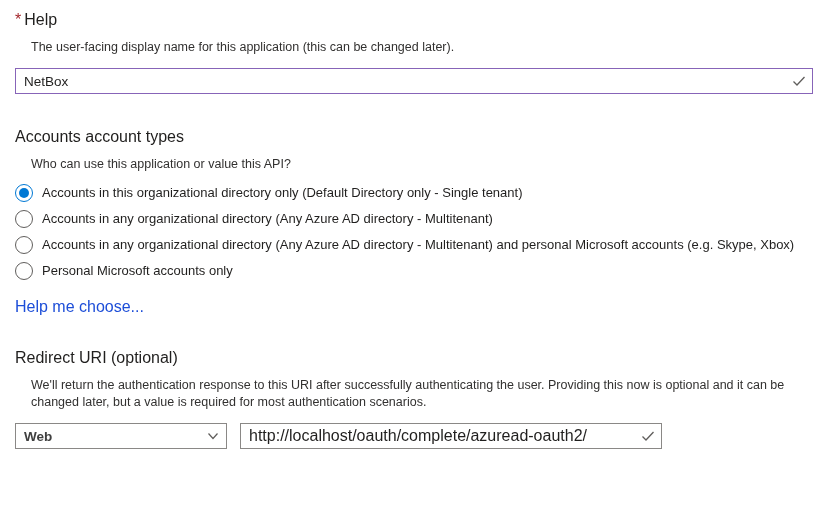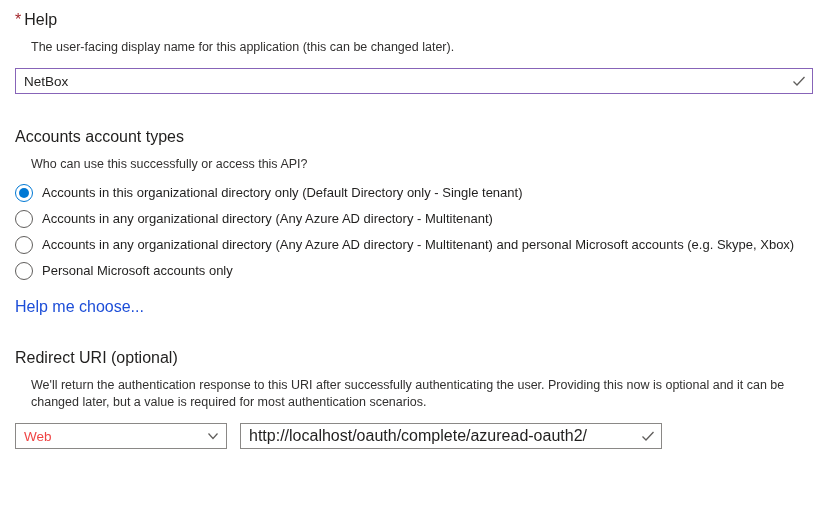--- a/index.html
+++ b/index.html
@@ -151,23 +151,24 @@
     display: flex;
     align-items: center;
     box-sizing: border-box;
     background: #ffffff;
     cursor: pointer;
   }
   .dropdown .dd-value {
     flex: 1 1 auto;
     padding: 0 8px;
     font-size: 13.5px;
-    color: #ef4444;
+    color: #404040;
     white-space: nowrap;
     overflow: hidden;
+    font-weight: bold;
   }
   .dropdown .chev {
     width: 26px;
     display: flex;
     align-items: center;
     justify-content: center;
     color: #605e5c;
     flex: 0 0 auto;
   }
   .uri-field {
@@ -198,21 +199,21 @@
             <polyline points="1.5,7.5 5,11 12.5,3" fill="none" stroke="#605e5c" stroke-width="1.3"></polyline>
           </svg>
         </span>
       </div>
     </div>
 
     <div class="block-gap-lg"></div>
 
     <div>
       <div class="section-title">Accounts account types</div>
-      <p class="helper-text">Who can use this successfully or access this API?</p>
+      <p class="helper-text">Who can use this application or value this API?</p>
 
       <div class="radio-group">
         <div class="radio-row selected">
           <span class="radio-outer"></span>
           <span class="radio-label">Accounts in this organizational directory only (Default Directory only - Single tenant)</span>
         </div>
         <div class="radio-row">
           <span class="radio-outer"></span>
           <span class="radio-label">Accounts in any organizational directory (Any Azure AD directory - Multitenant)</span>
         </div>

